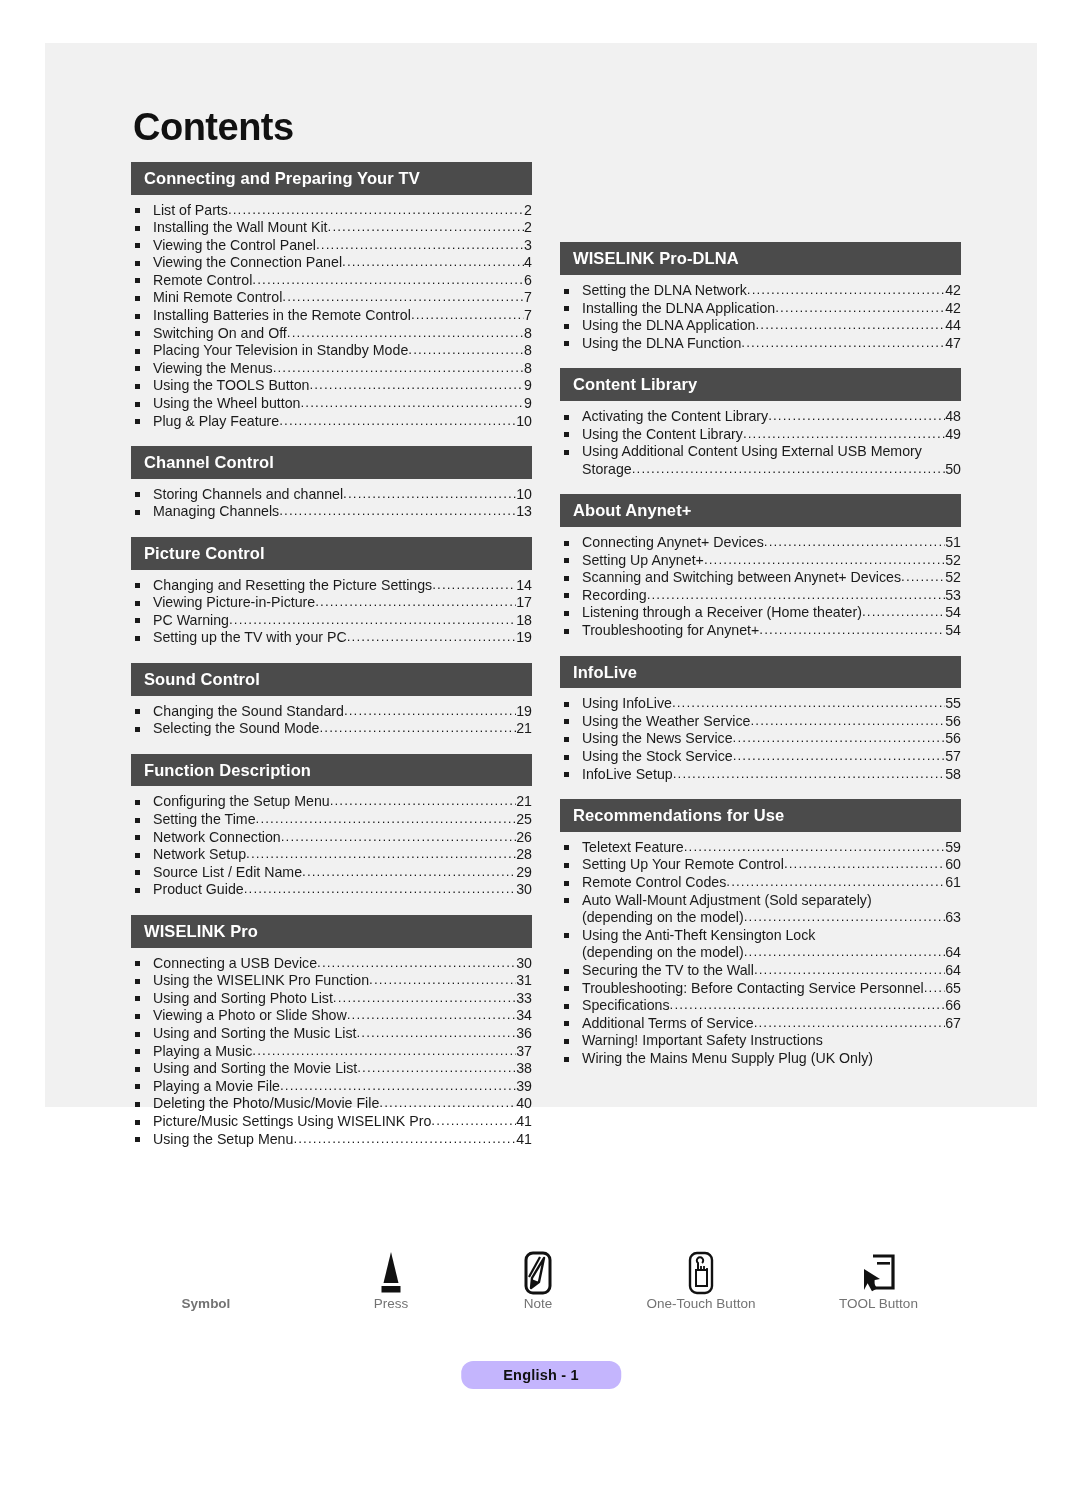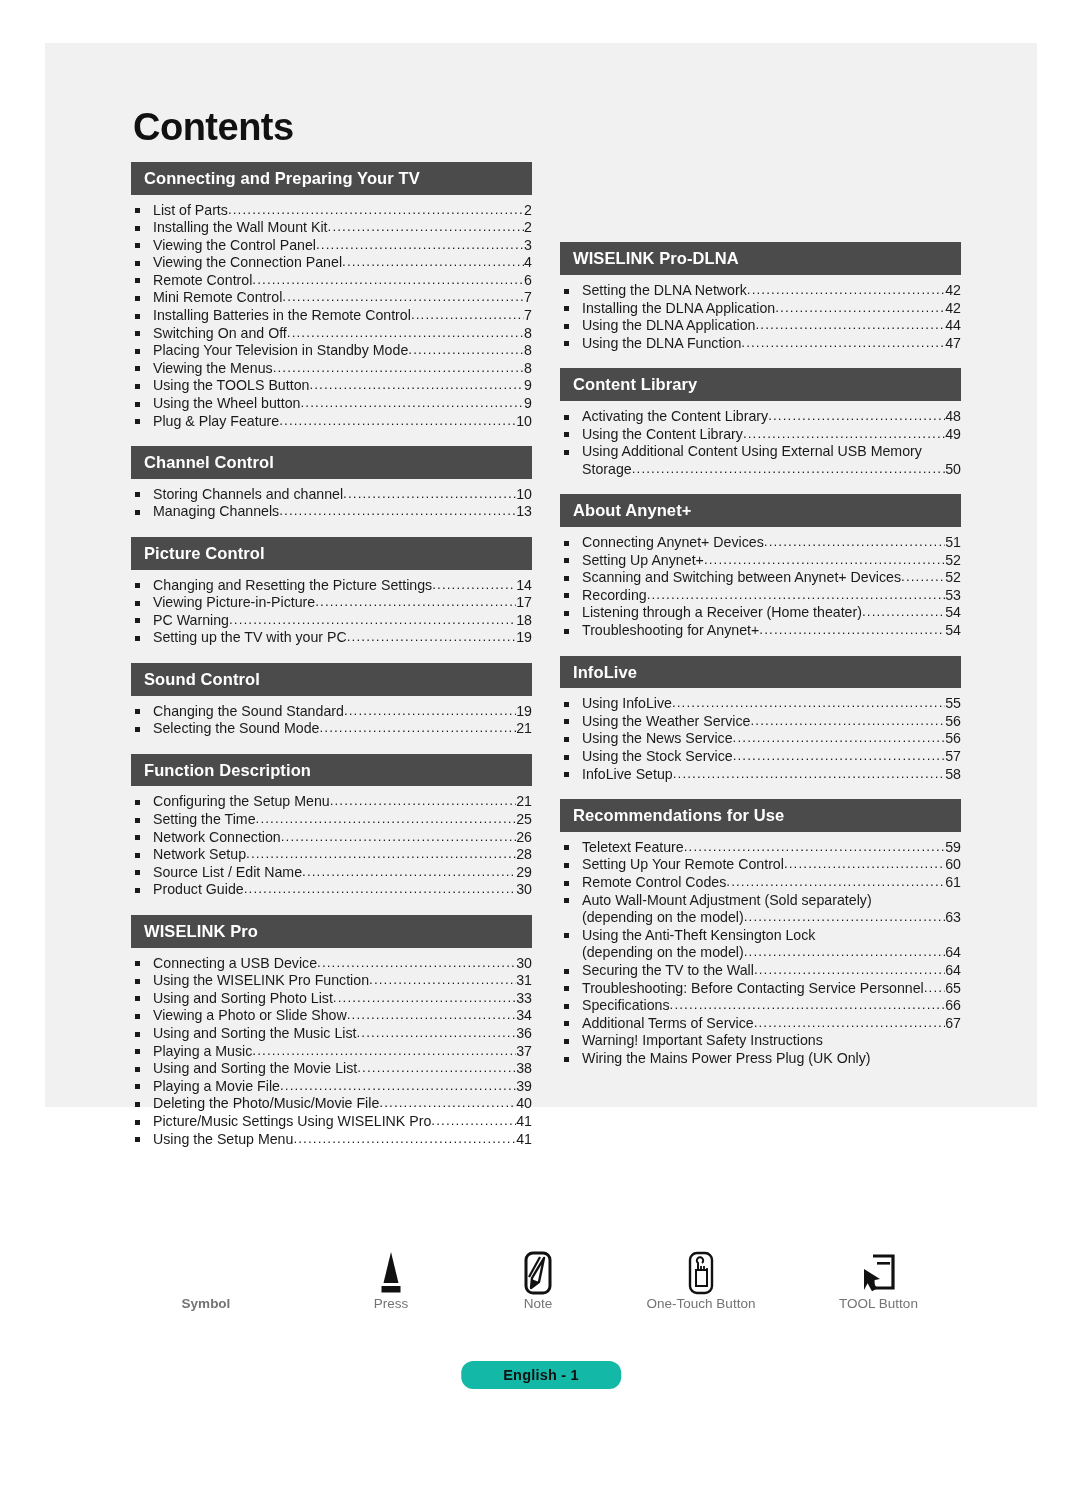--- a/index.html
+++ b/index.html
@@ -131,21 +131,21 @@
     align-items: flex-end;
     justify-content: center;
   }
 
   
   .footer-badge {
     position: absolute;
     left: 50%;
     transform: translateX(-50%);
     top: 1318px;
-    background: #14b8a6;
+    background: #c4b5fd;
     color: #111111;
     font-size: 14.5px;
     font-weight: bold;
     border-radius: 12px;
     padding: 6px 42px;
     letter-spacing: 0.2px;
   }
 </style>
 </head>
 <body>
@@ -744,21 +744,21 @@
               </div>
               <div class="toc-item">
                 <span class="bullet"></span>
                 <div class="toc-row no-page">
                   <span class="toc-label">Warning! Important Safety Instructions</span>
                 </div>
               </div>
               <div class="toc-item">
                 <span class="bullet"></span>
                 <div class="toc-row no-page">
-                  <span class="toc-label">Wiring the Mains Power Press Plug (UK Only)</span>
+                  <span class="toc-label">Wiring the Mains Menu Supply Plug (UK Only)</span>
                 </div>
               </div>
             </div>
           </div>
         </div>
     </div>
 
   </div>
 
   <div class="legend">

